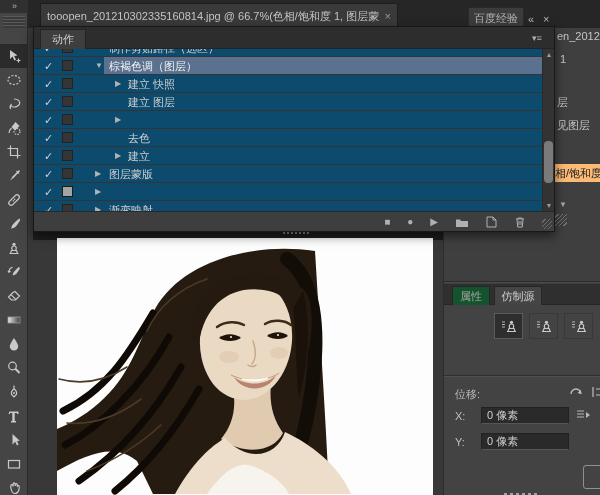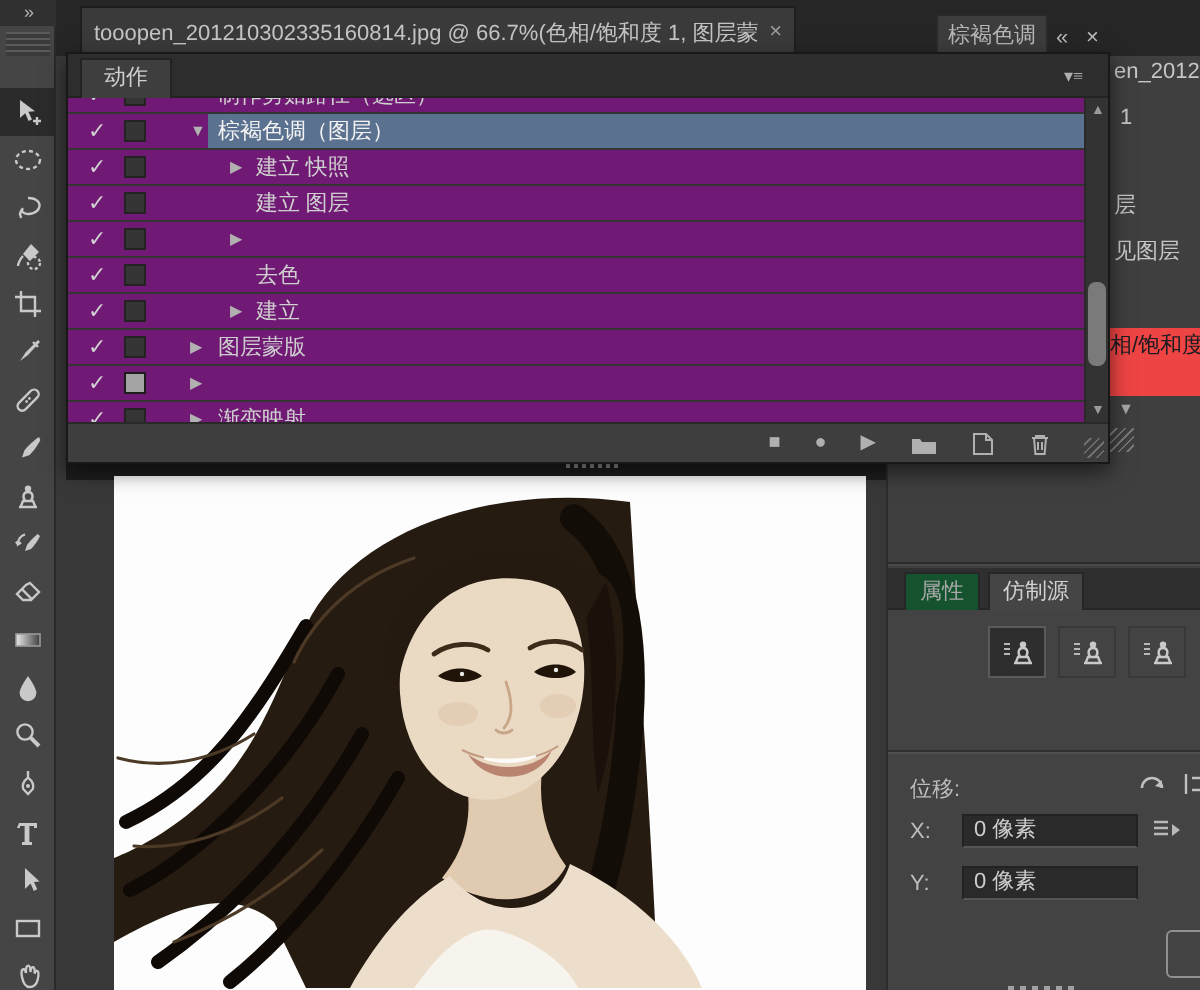--- a/index.html
+++ b/index.html
@@ -28,21 +28,21 @@
   .hist-tab{position:absolute;left:440px;top:7px;width:56px;height:21px;background:#3c3c3c;
             border:1px solid #2a2a2a;border-bottom:none;color:#b5b5b5;font-size:11px;
             line-height:20px;text-align:center;overflow:hidden;white-space:nowrap;}
   .dock-ctrl{position:absolute;top:13px;font-size:11px;color:#b8b8b8;line-height:12px;}
   .dock-collapse{left:500px;letter-spacing:-1px;}
   .dock-close{left:515px;}
 
   
   .rightdock{position:absolute;left:443px;top:28px;width:157px;bottom:0;background:#3f3f3f;border-left:1px solid #2c2c2c;}
   .frag{position:absolute;font-size:11px;color:#c6c6c6;white-space:nowrap;}
-  .hist-hl{position:absolute;left:111px;right:0;top:136px;height:34px;background:#ef4444;
+  .hist-hl{position:absolute;left:111px;right:0;top:136px;height:18px;background:#fdba74;
            color:#181c21;font-size:11px;line-height:18px;overflow:hidden;white-space:nowrap;}
   .hist-down{position:absolute;left:115px;top:172px;font-size:8px;color:#a8a8a8;}
   .hist-grip{position:absolute;left:111px;top:186px;width:12px;height:12px;
              background:repeating-linear-gradient(135deg,transparent 0 2px,#777 2px 3px);}
   .divider{position:absolute;left:0;right:0;height:2px;background:#2b2b2b;border-bottom:1px solid #4a4a4a;}
 
   .rp-tabs{position:absolute;left:0;right:0;top:256px;height:21px;background:#2f2f2f;border-bottom:1px solid #262626;}
   .rp-tab{position:absolute;top:2px;height:19px;font-size:11px;line-height:18px;text-align:center;
           border:1px solid #262626;border-bottom:none;}
   .rp-tab.inactive{left:8px;width:38px;background:#14532d;color:#a8a8a8;}
@@ -73,22 +73,22 @@
 
   
   .pasteboard{position:absolute;left:28px;top:228px;width:415px;height:267px;background:#383838;}
   .doc-edge{position:absolute;left:5px;top:4px;right:0;height:8px;background:#1d1d1d;}
   .canvas-grip{position:absolute;left:255px;top:1px;width:26px;height:5px;
                background:repeating-linear-gradient(90deg,#8a8a8a 0 2px,#1d1d1d 2px 4px);}
   .canvas{position:absolute;left:29px;top:10px;width:376px;height:257px;background:#fdfdfd;overflow:hidden;}
   .canvas svg{display:block;}
 
   
-  .actions{position:absolute;left:33px;top:26px;width:522px;height:206px;background:#701a75;
-           border:1px solid #181818;box-shadow:0 4px 10px rgba(0,0,0,.55);font-family:Liberation Serif, serif;}
+  .actions{position:absolute;left:33px;top:26px;width:522px;height:206px;background:#0c4a6e;
+           border:1px solid #181818;box-shadow:0 4px 10px rgba(0,0,0,.55);}
   .a-head{position:absolute;left:0;top:0;right:0;height:22px;background:#2d2d2d;border-bottom:1px solid #232323;}
   .a-tab{position:absolute;left:6px;top:2px;width:46px;height:20px;background:#3e3e3e;
          border:1px solid #232323;border-bottom:none;color:#cfcfcf;font-size:11px;line-height:19px;text-align:center;}
   .a-menu{position:absolute;right:4px;top:6px;width:18px;height:10px;color:#b0b0b0;font-size:9px;line-height:10px;}
   .a-list{position:absolute;left:0;top:22px;right:12px;bottom:20px;overflow:hidden;}
   .a-rows{position:absolute;left:0;top:-10px;right:0;}
   .a-row{position:relative;height:18px;border-bottom:1px solid #343434;font-size:11px;line-height:18px;}
   .a-check{position:absolute;left:10px;top:0;color:#d2d2d2;}
   .a-box{position:absolute;left:28px;top:3px;width:11px;height:11px;background:#353535;border:1px solid #232323;}
   .a-box.filled{background:#a4a4a4;border-color:#1c1c1c;}
@@ -233,21 +233,21 @@
           </svg>
         </div>
       </div>
   </div>
 
   <div class="tabbar">
     <div class="doc-tab">
       <span class="t">tooopen_201210302335160814.jpg @ 66.7%(色相/饱和度 1, 图层蒙版...</span>
       <span class="x">×</span>
     </div>
-    <div class="hist-tab">棕褐色调</div>
+    <div class="hist-tab">百度经验</div>
     <div class="dock-ctrl dock-collapse">«</div>
     <div class="dock-ctrl dock-close">×</div>
   </div>
 
   <div class="rightdock">
     <div id="frags">
         <div class="frag" style="left: 113px; top: 2px;">en_20121</div>
         <div class="frag" style="left: 116px; top: 25px;">1</div>
         <div class="frag" style="left: 113px; top: 67px;">层</div>
         <div class="frag" style="left: 113px; top: 90px;">见图层</div>

